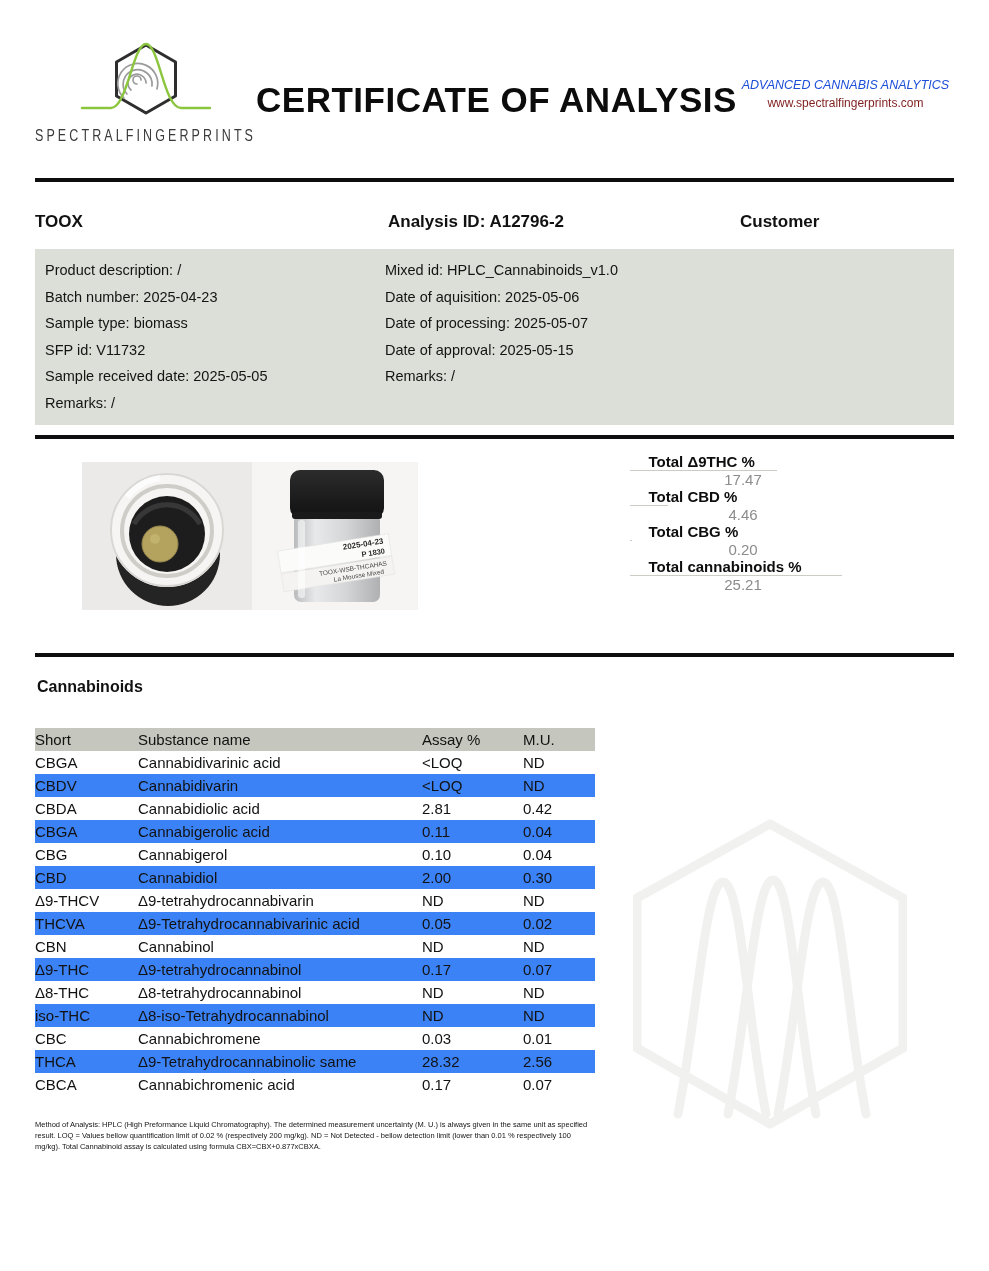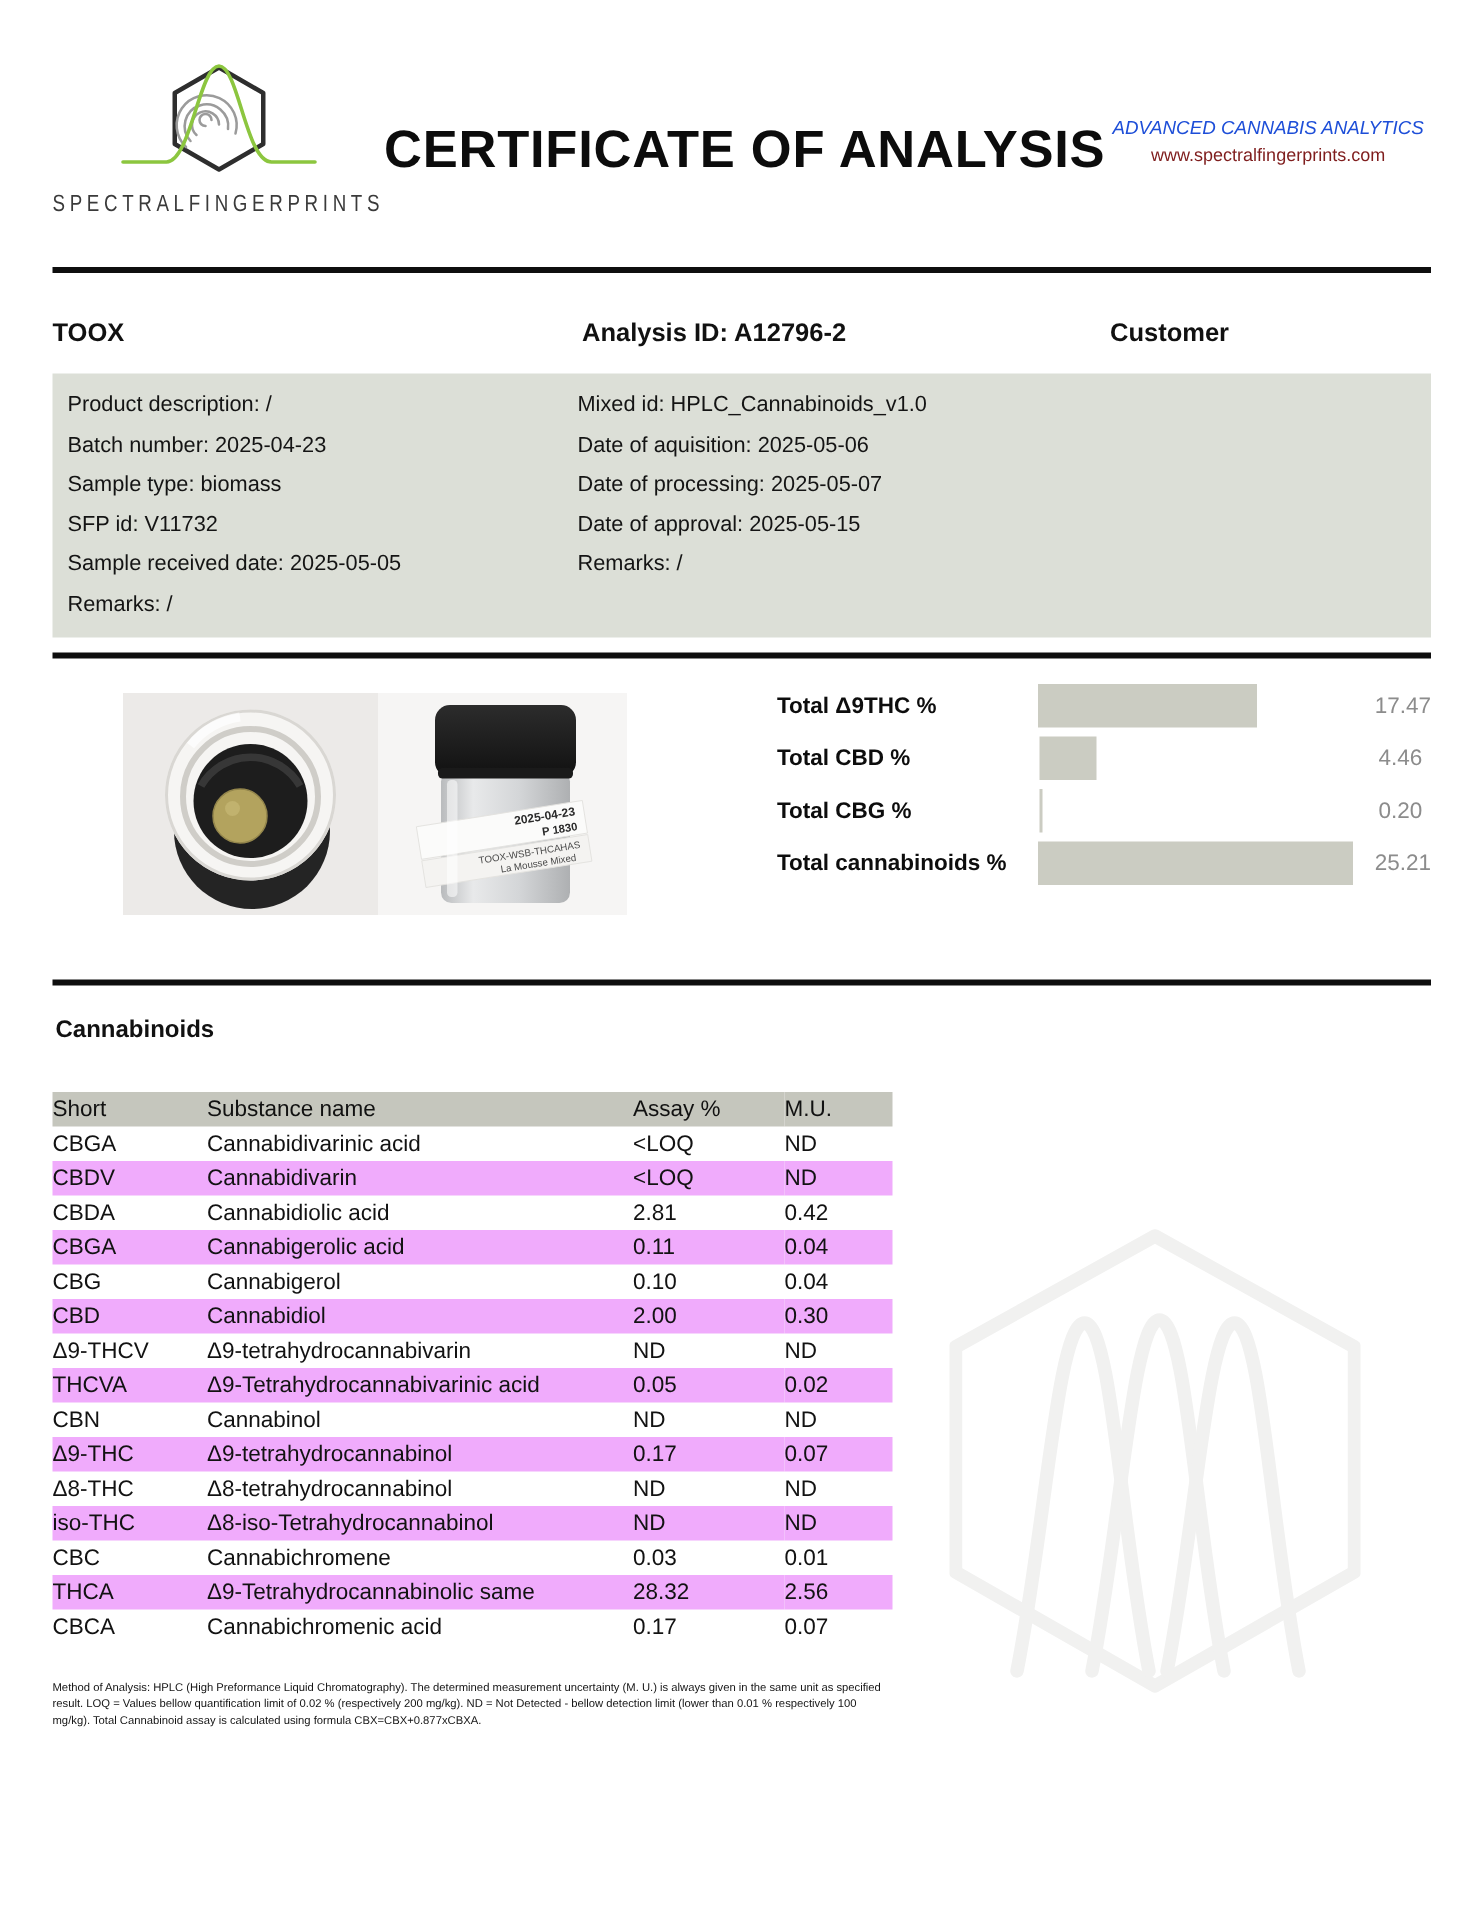--- a/index.html
+++ b/index.html
@@ -31,33 +31,33 @@
   .info-box { position:absolute; left:35px; top:249px; width:919px; height:176px; background:#dcdfd7;
               display:flex; padding:8px 10px; z-index:2; }
   .info-col { font-size:14.5px; line-height:26.5px; color:#141414; }
   .info-col.left { width:340px; } .info-col.right { flex:1; }
 
   
   .results { position:absolute; left:35px; top:453px; width:919px; height:170px; z-index:2; }
   .photos { position:absolute; left:47px; top:9px; width:336px; height:148px; display:flex; }
   .photos svg { display:block; }
   .totals { position:absolute; left:483px; top:0; width:436px; }
-  .total-row { display:flex; align-items:center; height:35px; }
+  .total-row { display:flex; align-items:center; height:35px;flex-direction:column; }
   .total-label { width:175px; font-size:15px; font-weight:bold; color:#0d0d0d; white-space:nowrap; }
   .total-barwrap { width:212px; height:29px; position:relative; }
   .total-bar { height:100%; background:#cbccc2; min-width:2px; }
   .total-value { margin-left:14px; font-size:15px; color:#8c8c8c; }
 
   
   .section-title { position:absolute; left:37px; top:678px; font-size:16px; font-weight:bold; z-index:2; }
   .ctable { position:absolute; left:35px; top:728px; width:560px; border-collapse:collapse; z-index:2; }
   .ctable th { background:#c5c6bd; font-weight:normal; font-size:15px; text-align:left; height:23px; padding:0; }
   .ctable td { font-size:15px; height:23px; padding:0; color:#121212; }
   .ctable th:first-child, .ctable td:first-child { padding-left:0; }
-  .ctable tr.alt td { background:#f0abfc; }
+  .ctable tr.alt td { background:#3b82f6; }
 
   
   .footnote { position:absolute; left:35px; top:1120px; width:558px; font-size:7.5px; line-height:1.45;
               color:#141414; z-index:2; }
 
   
   .watermark { position:absolute; left:633px; top:818px; z-index:0; }
 </style>
 </head>
 <body>

